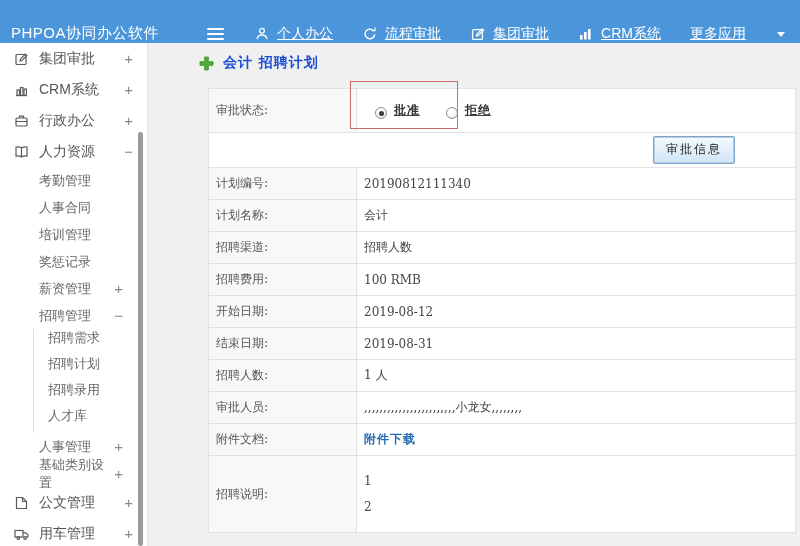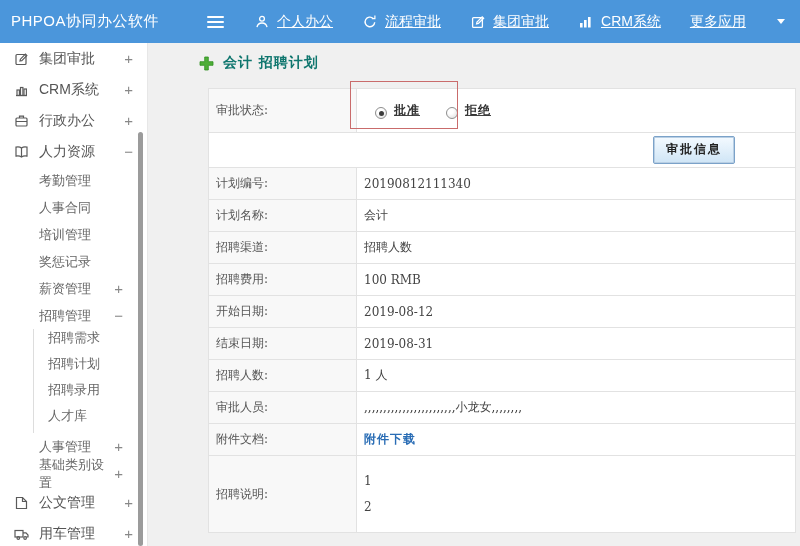--- a/index.html
+++ b/index.html
@@ -1,21 +1,21 @@
 <!DOCTYPE html>
 <html><head>
 <meta charset="utf-8">
 <style>
   * { margin:0; padding:0; box-sizing:border-box; }
   html,body { width:800px; height:546px; overflow:hidden; }
   body { font-family:"Liberation Sans","DejaVu Sans",sans-serif; background:#f0f0f0; position:relative; }
 
   
   .navbar { position:absolute; top:0; left:0; width:800px; height:43px; background:#4b96db;
-            display:flex; align-items:center; color:#fff; }
+            display:flex; align-items:flex-end; color:#fff; }
   .brand { margin-left:11px; font-size:15px; letter-spacing:.5px; white-space:nowrap; }
   .hamburger { margin-left:48px; cursor:pointer; }
   .hamburger i { display:block; width:17px; height:2px; background:#fff; margin:3px 0; border-radius:1px; }
   .nav-items { display:flex; align-items:center; margin-left:30px; }
   .nav-item { display:flex; align-items:center; font-size:14px; margin-right:29px; cursor:pointer; white-space:nowrap;text-decoration:underline; }
   .nav-item svg { margin-right:7px; }
   .caret { width:0; height:0; border-left:4.5px solid transparent; border-right:4.5px solid transparent;
            border-top:5px solid #fff; display:inline-block; margin-left:2px; }
 
   
@@ -30,21 +30,21 @@
   .subsub-wrap { margin-left:33px; border-left:1px solid #ddd; }
   .subsub-item { display:flex; align-items:flex-start; height:26px; padding-left:14px;
                  font-size:13px; color:#666; cursor:pointer; }
   .scroll-thumb { position:absolute; left:138px; top:132px; width:5px; height:414px;
                   background:#9b9b9b; border-radius:3px; }
 
   
   .main { position:absolute; left:149px; top:43px; width:651px; height:503px; background:#f0f0f0; }
   .page-head { position:absolute; left:50px; top:11px; display:flex; align-items:center; }
   .page-title { margin-left:9px; font-family:"DejaVu Serif","Liberation Serif",serif;
-                font-weight:bold; font-size:14px; color:#0f766e; letter-spacing:1px; }
+                font-weight:bold; font-size:14px; color:#1d4ed8; letter-spacing:1px; }
 
   table.form { position:absolute; left:59px; top:45px; width:588px; border-collapse:collapse;
                background:#fff; font-family:"DejaVu Serif","Liberation Serif",serif;
                font-size:12px; color:#444; table-layout:fixed; }
   table.form td { border:1px solid #e2e2e2; vertical-align:middle; }
   td.lbl { width:148px; background:#f8f8f8; padding-left:7px; color:#555; }
   td.val { padding-left:7px; }
   tr.status-row td { height:44px; }
   tr.btn-row td { height:35px; text-align:right; padding-right:60px; }
   tr.data-row td { height:32px; }
@@ -57,21 +57,21 @@
            background:radial-gradient(circle at 35% 30%, #fff 30%, #dcdcdc); position:relative;
            display:inline-block; cursor:pointer; }
   .radio.checked::after { content:""; position:absolute; left:3px; top:3px; width:5px; height:5px;
                           border-radius:50%; background:#3b3b3b; }
   .radio-label { font-weight:bold; font-size:12px; color:#333; margin:0 26px 0 7px; letter-spacing:1px; }
 
   .red-outline { position:absolute; left:201px; top:38px; width:108px; height:48px;
                  border:1px solid #c96b6b; pointer-events:none; z-index:5; }
 
   .approve-btn { display:inline-block; font-family:"DejaVu Serif","Liberation Serif",serif;
-                 font-weight:bold; font-size:12px; color:#222; letter-spacing:2px;
+                 font-weight:normal; font-size:12px; color:#222; letter-spacing:2px;
                  padding:4px 12px 5px; border:1px solid #7ba2c9; border-radius:2px;
                  background:linear-gradient(#f4faff,#cfe5f6); box-shadow:0 0 0 1px #b9cfe4 inset;
                  cursor:pointer;margin-left:8px; }
 
   a.file-link { color:#2a6db5; font-weight:bold; text-decoration:none; letter-spacing:1px; cursor:pointer; }
 
   svg.icon { display:block; }
 </style>
 </head>
 <body>

